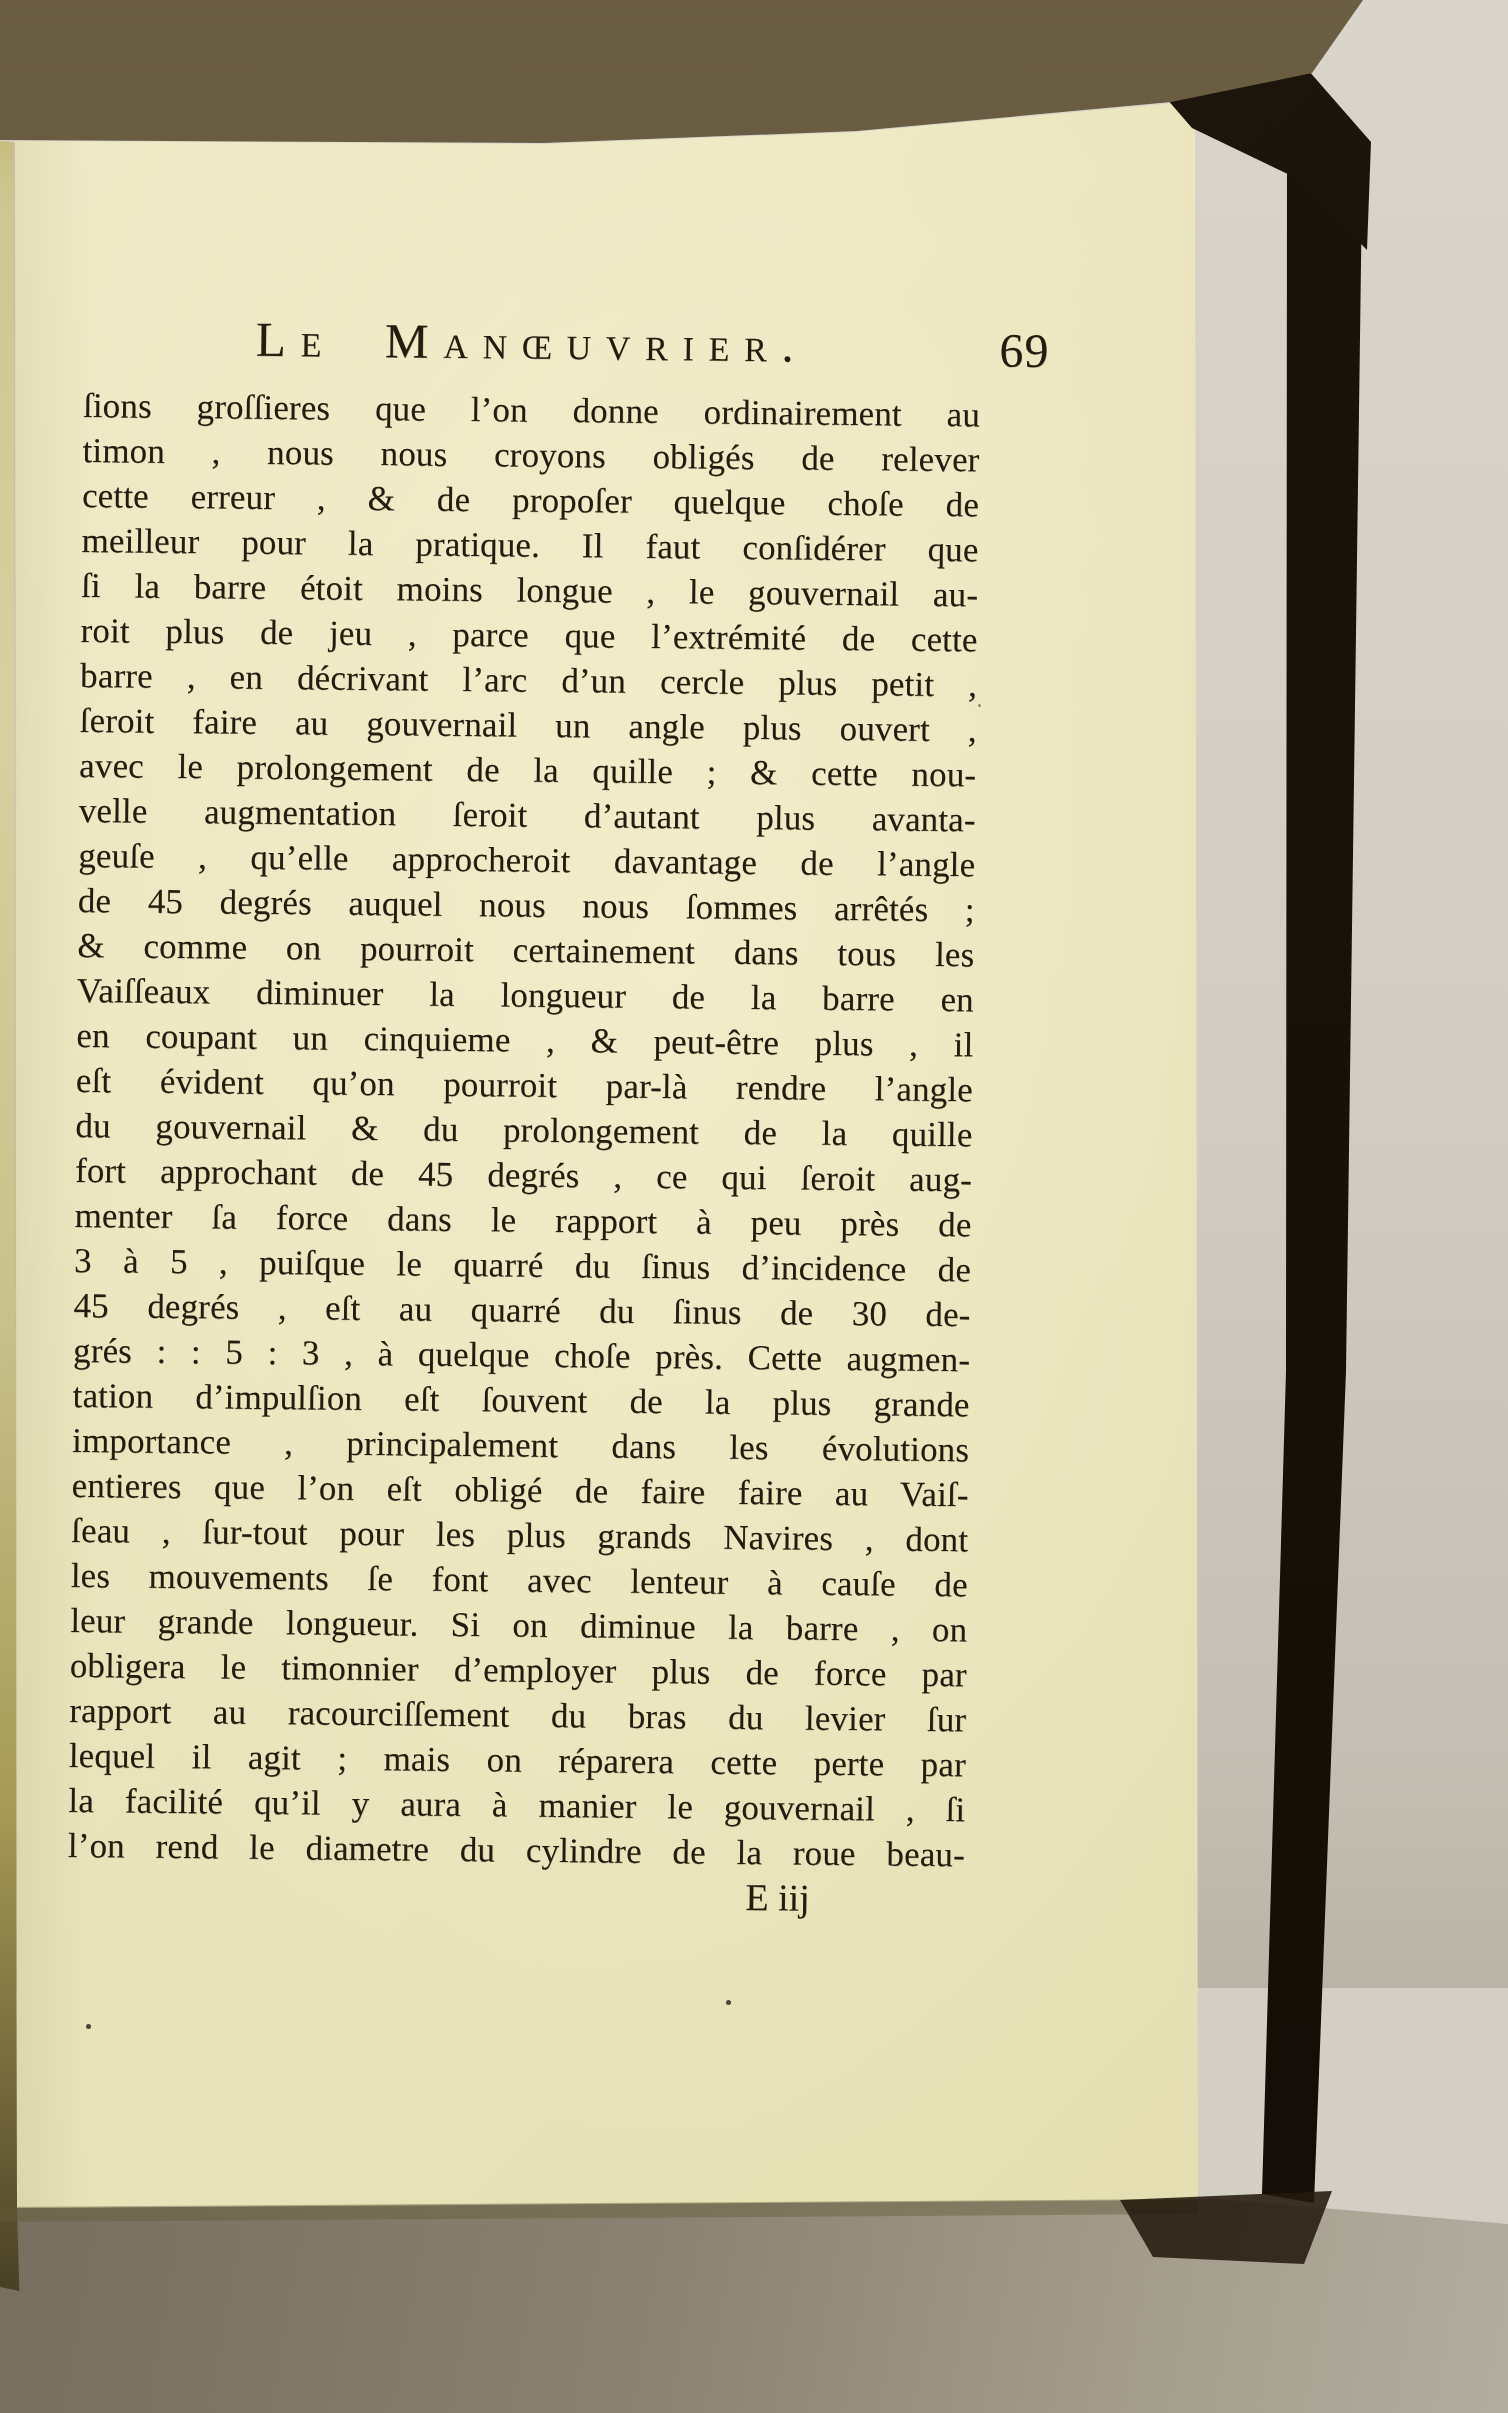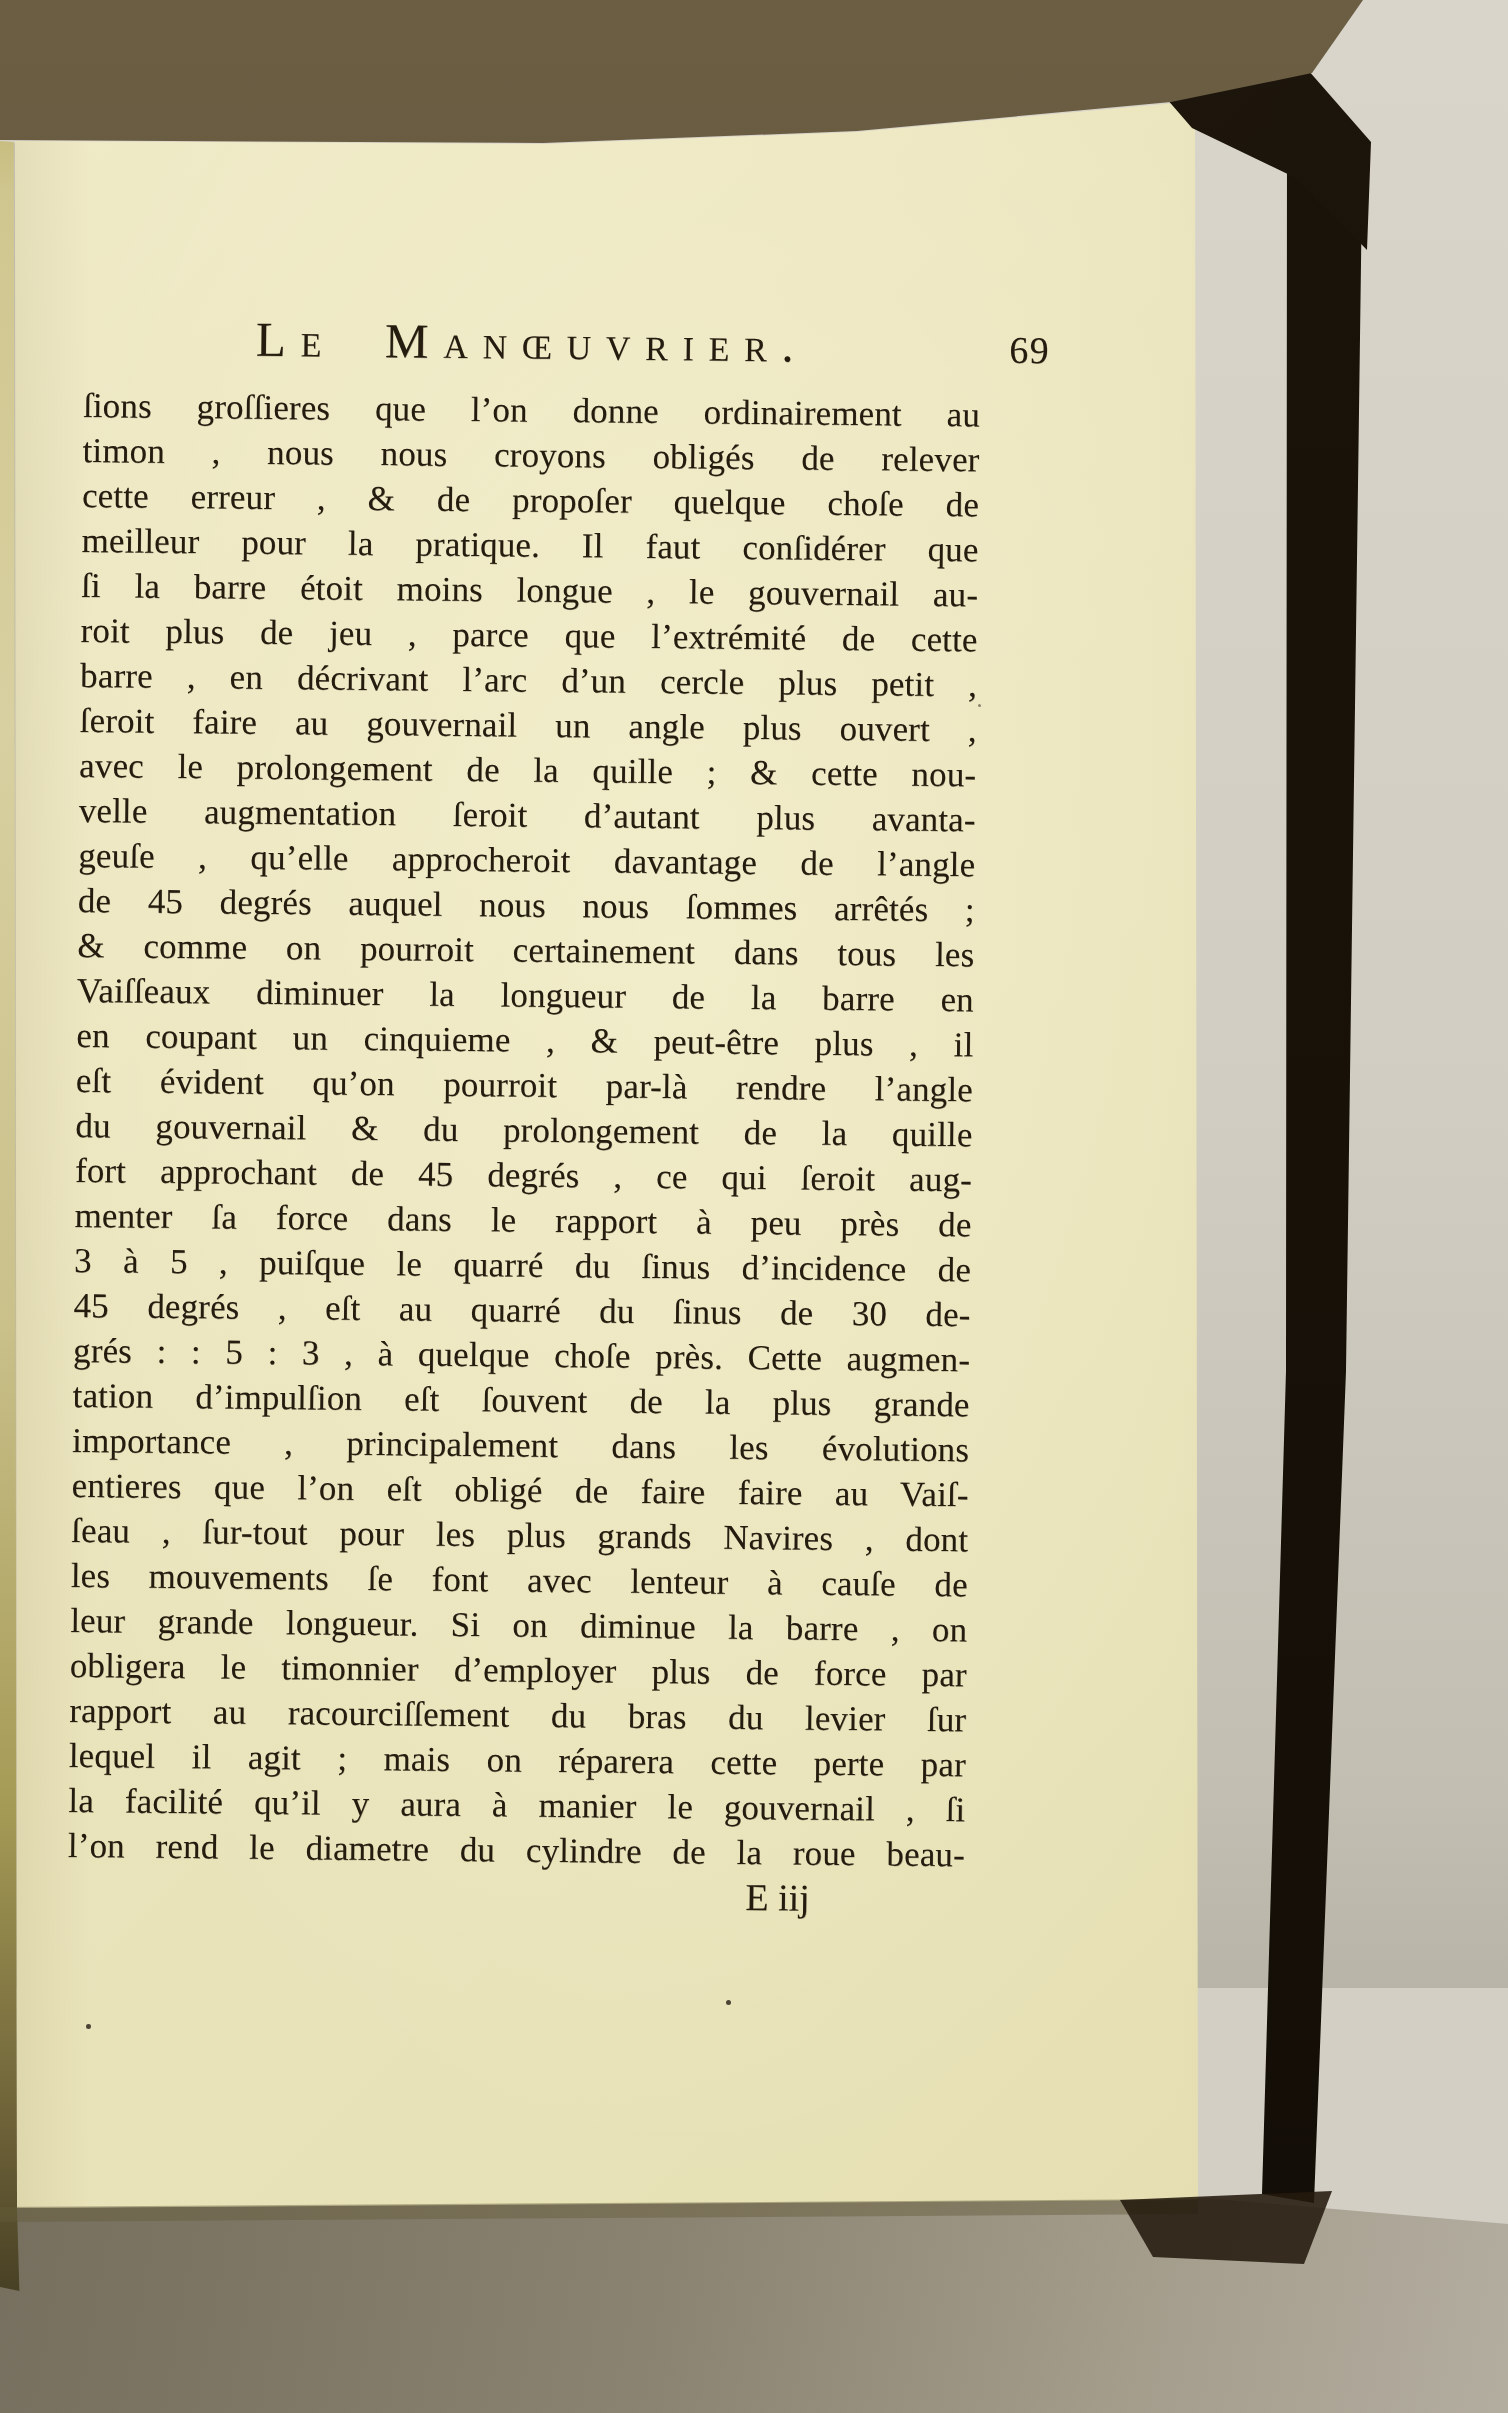--- a/index.html
+++ b/index.html
@@ -76,21 +76,21 @@
   .content{
     position:absolute;left:84px;top:311px;width:897px;
     transform:rotate(0.6deg);transform-origin:0 0;
     color:var(--ink,#251c10);
     text-shadow:0.3px 0.5px 0.3px rgba(40,28,12,0.35);
   }
   .header{position:relative;height:53px;line-height:53px;margin-bottom:19px;text-align:center;}
   .title{
     font-variant:small-caps;font-size:49px;letter-spacing:0.30em;word-spacing:0.45em;
   }
-  .pageno{position:absolute;right:-69px;top:3.4px;font-size:38px;letter-spacing:1.1px;}
+  .pageno{position:absolute;right:-69px;top:3.4px;font-size:48px;letter-spacing:1.1px;}
   .body{font-size:35px;line-height:45px;word-spacing:0.06em;letter-spacing:0.004em;}
   .ln{text-align:justify;text-align-last:justify;white-space:nowrap;height:45px;}
   .sig{font-size:38px;line-height:45px;padding-left:678px;}
 
   .speck{position:absolute;background:#4a4336;border-radius:50%;}
   .speck.s1{left:86px;top:2024px;width:4.6px;height:4.6px;}
   .speck.s2{left:726px;top:2000px;width:5.1px;height:5.1px;}
   .speck.s3{left:978px;top:704px;width:3.4px;height:3.4px;opacity:.6;}
 </style>
 </head>

